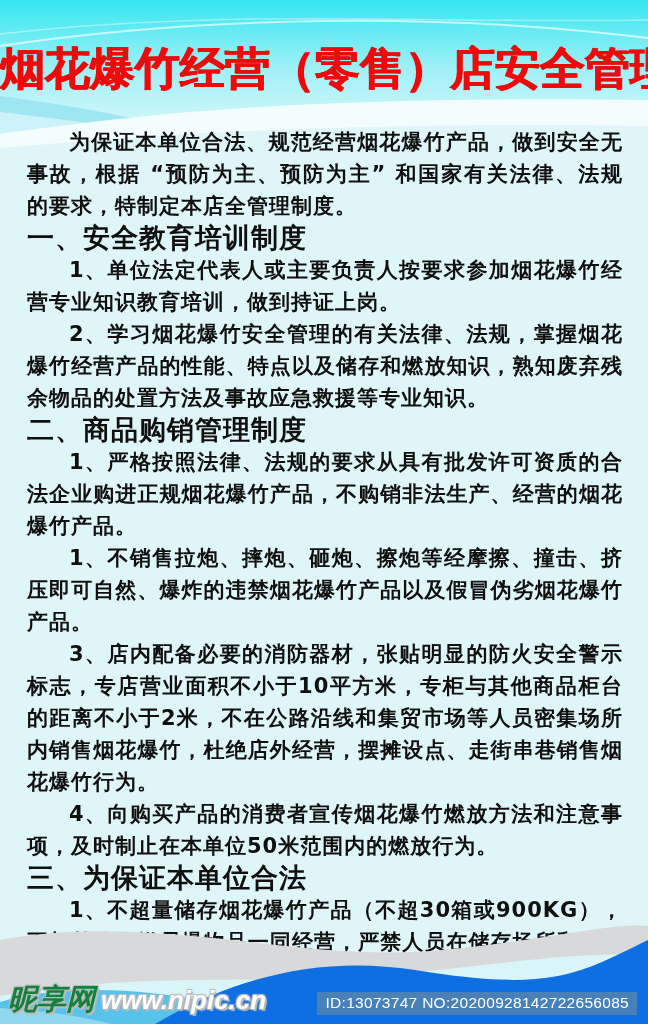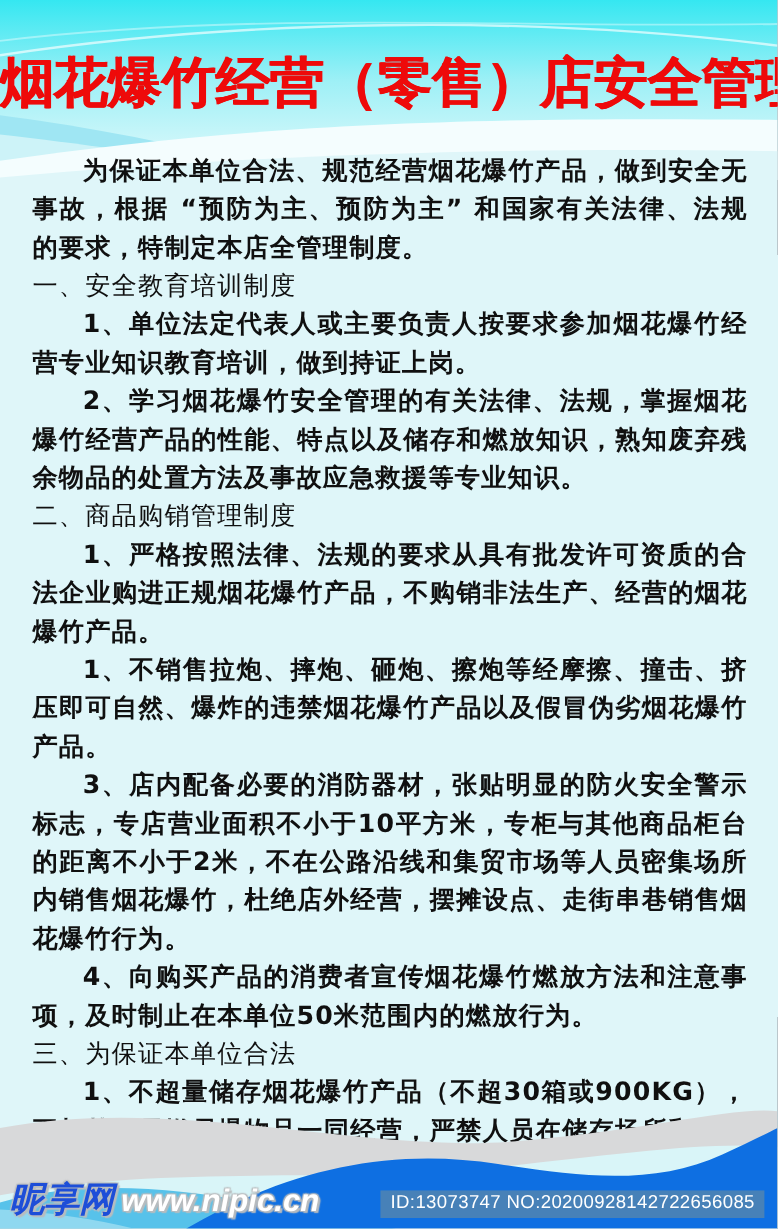--- a/index.html
+++ b/index.html
@@ -42,40 +42,40 @@
     right: 25px;
     color: #101010;
     font-size: 21px;
     line-height: 32px;
     font-weight: 700;
     text-align: justify;
     letter-spacing: 1px;
   }
   .content p { text-indent: 2em; margin: 0; }
   .content h2 {
-    font-size: 21px;
+    font-size: 27px;
     line-height: 32px;
-    font-weight: 400;
+    font-weight: 700;
     text-indent: 0;
     margin: 0;
   }
   .watermark {
     position: absolute;
     left: 8px;
     bottom: 4px;
     display: flex;
     align-items: baseline;
     gap: 6px;
     z-index: 5;
   }
   .watermark .wm-cn {
     font-size: 29px;
     font-weight: 900;
     font-style: italic;
-    color: #1d4ed8;
+    color: #15803d;
     text-shadow: 2px 2px 1px #b9bcbe, -1px -1px 1px #b9bcbe, 1px -1px 1px #b9bcbe, -1px 1px 1px #b9bcbe;
   }
   .watermark .wm-url {
     font-size: 26px;
     font-weight: 800;
     font-style: italic;
     color: #ffffff;
     text-shadow: 2px 2px 1px #b9bcbe, -1px -1px 1px #b9bcbe, 1px -1px 1px #b9bcbe, -1px 1px 1px #b9bcbe;
     font-family: "Liberation Sans", sans-serif;
   }

